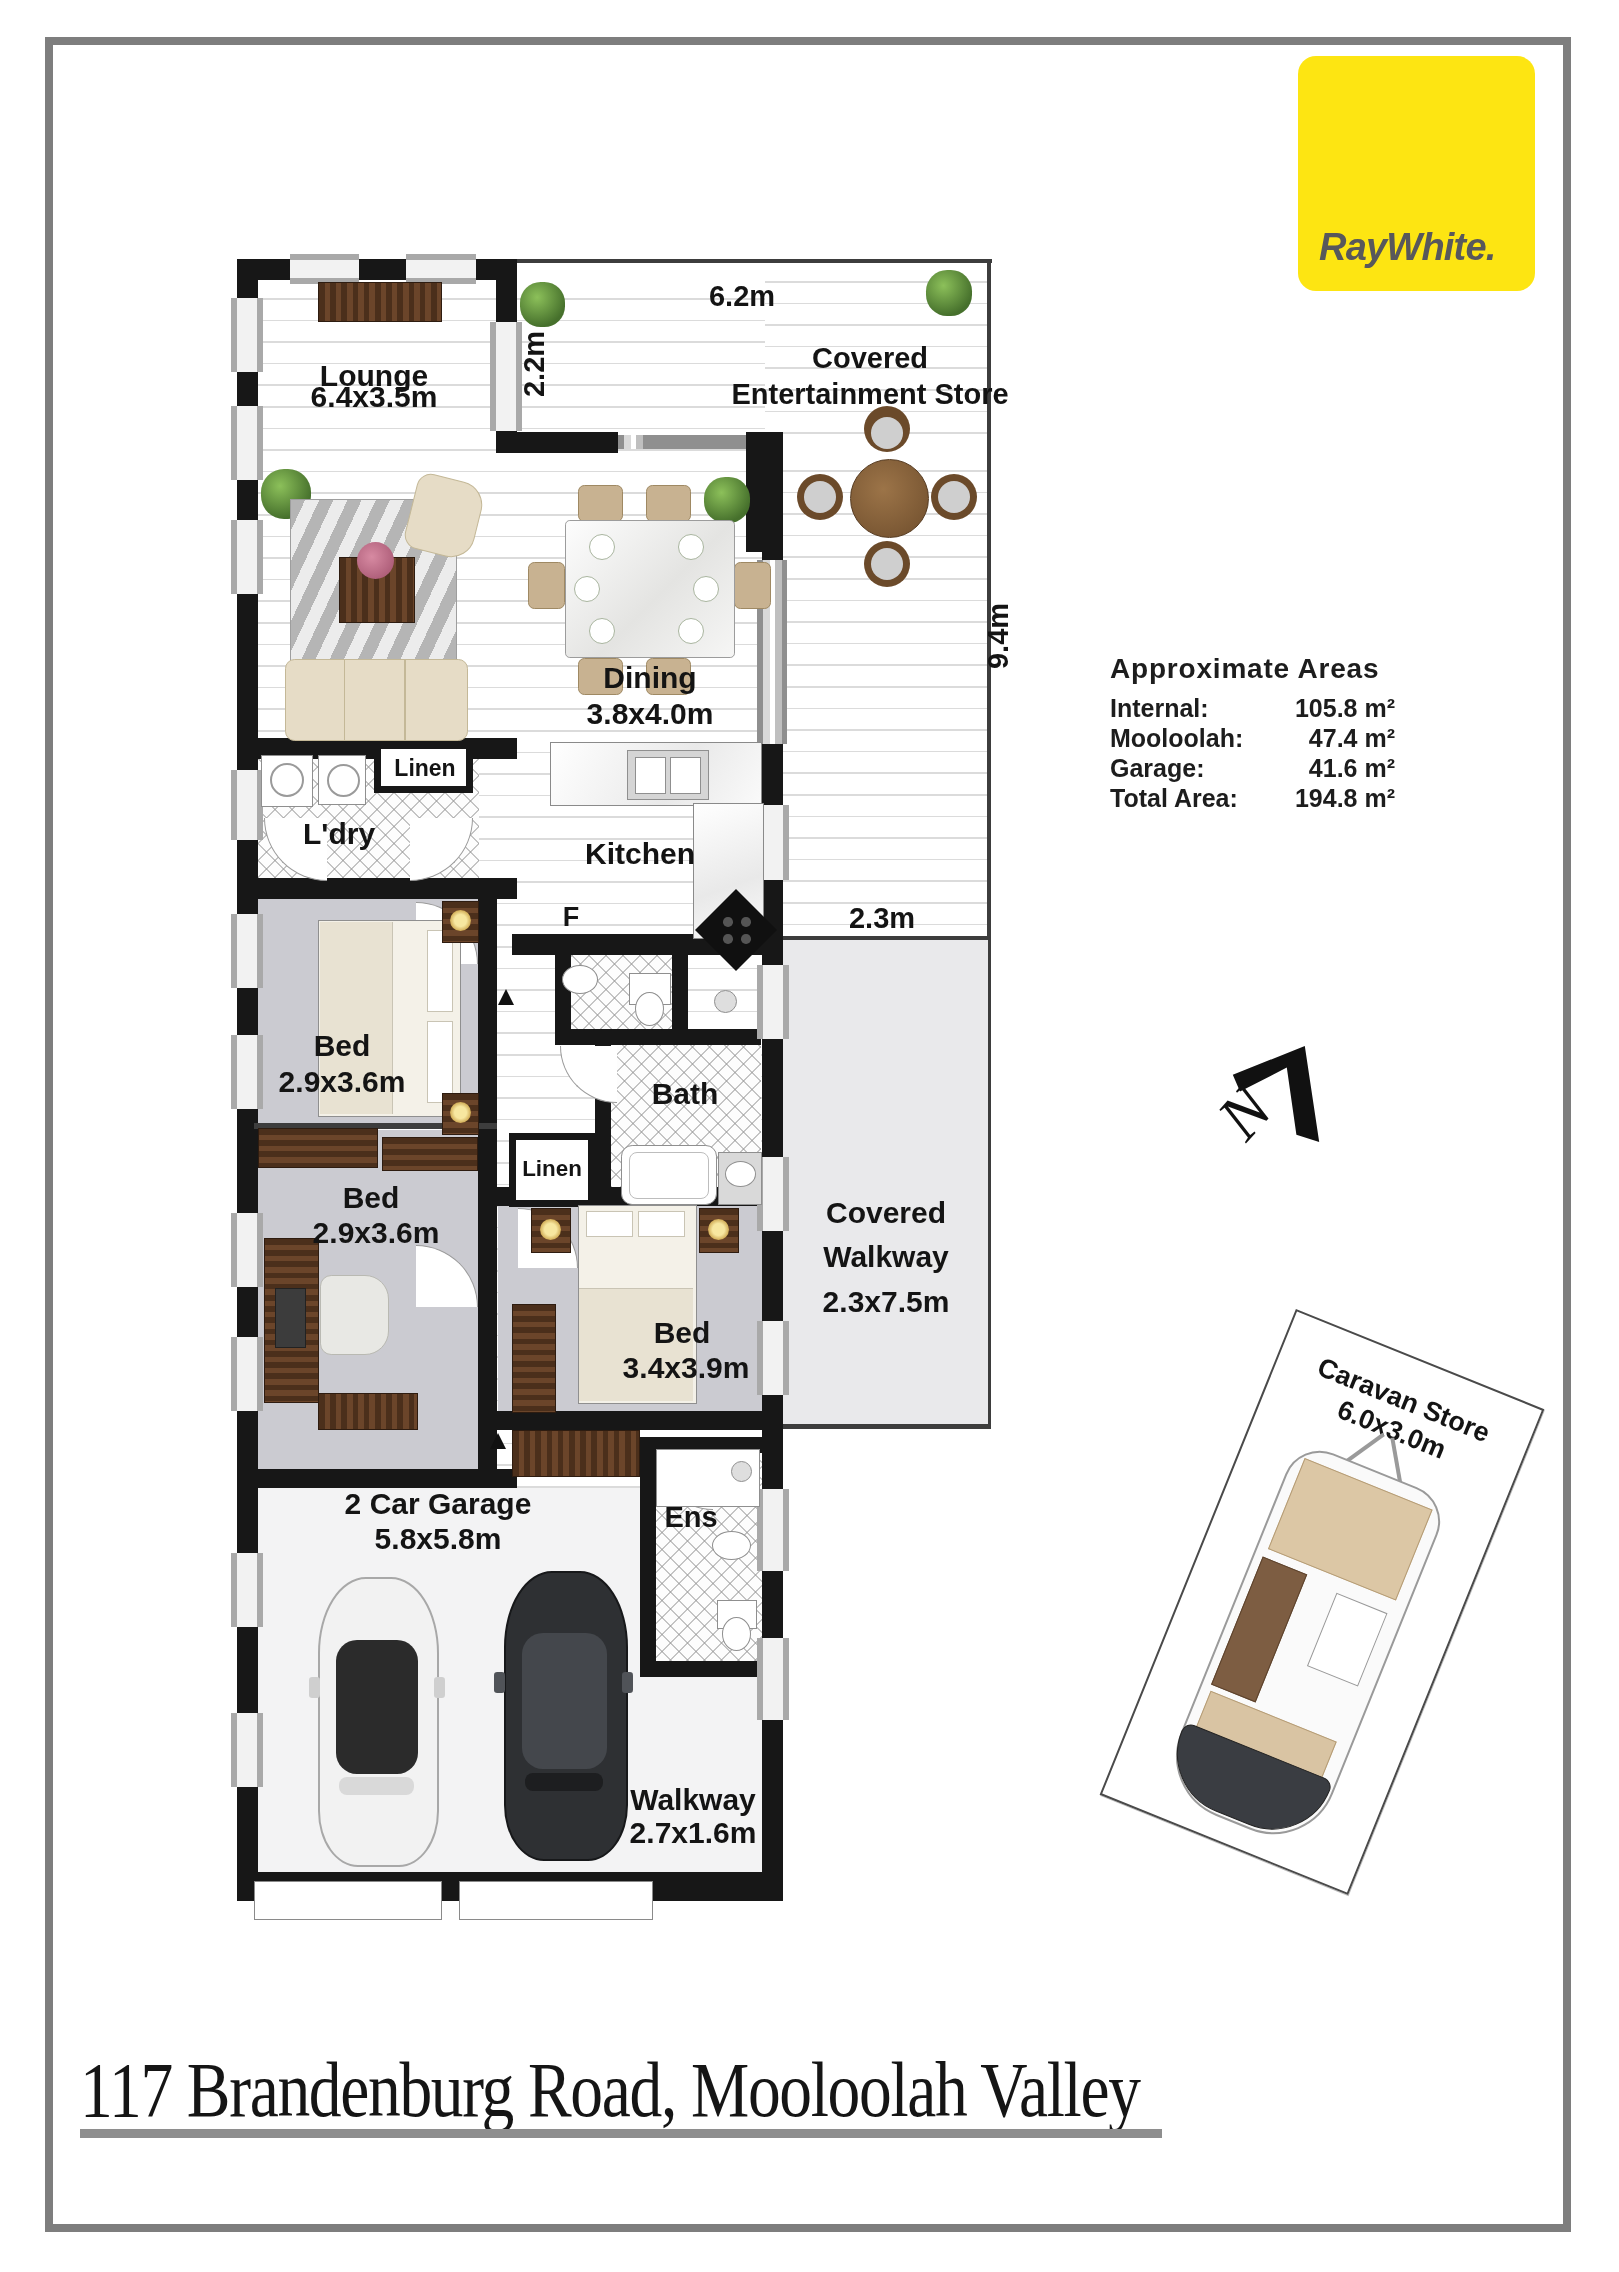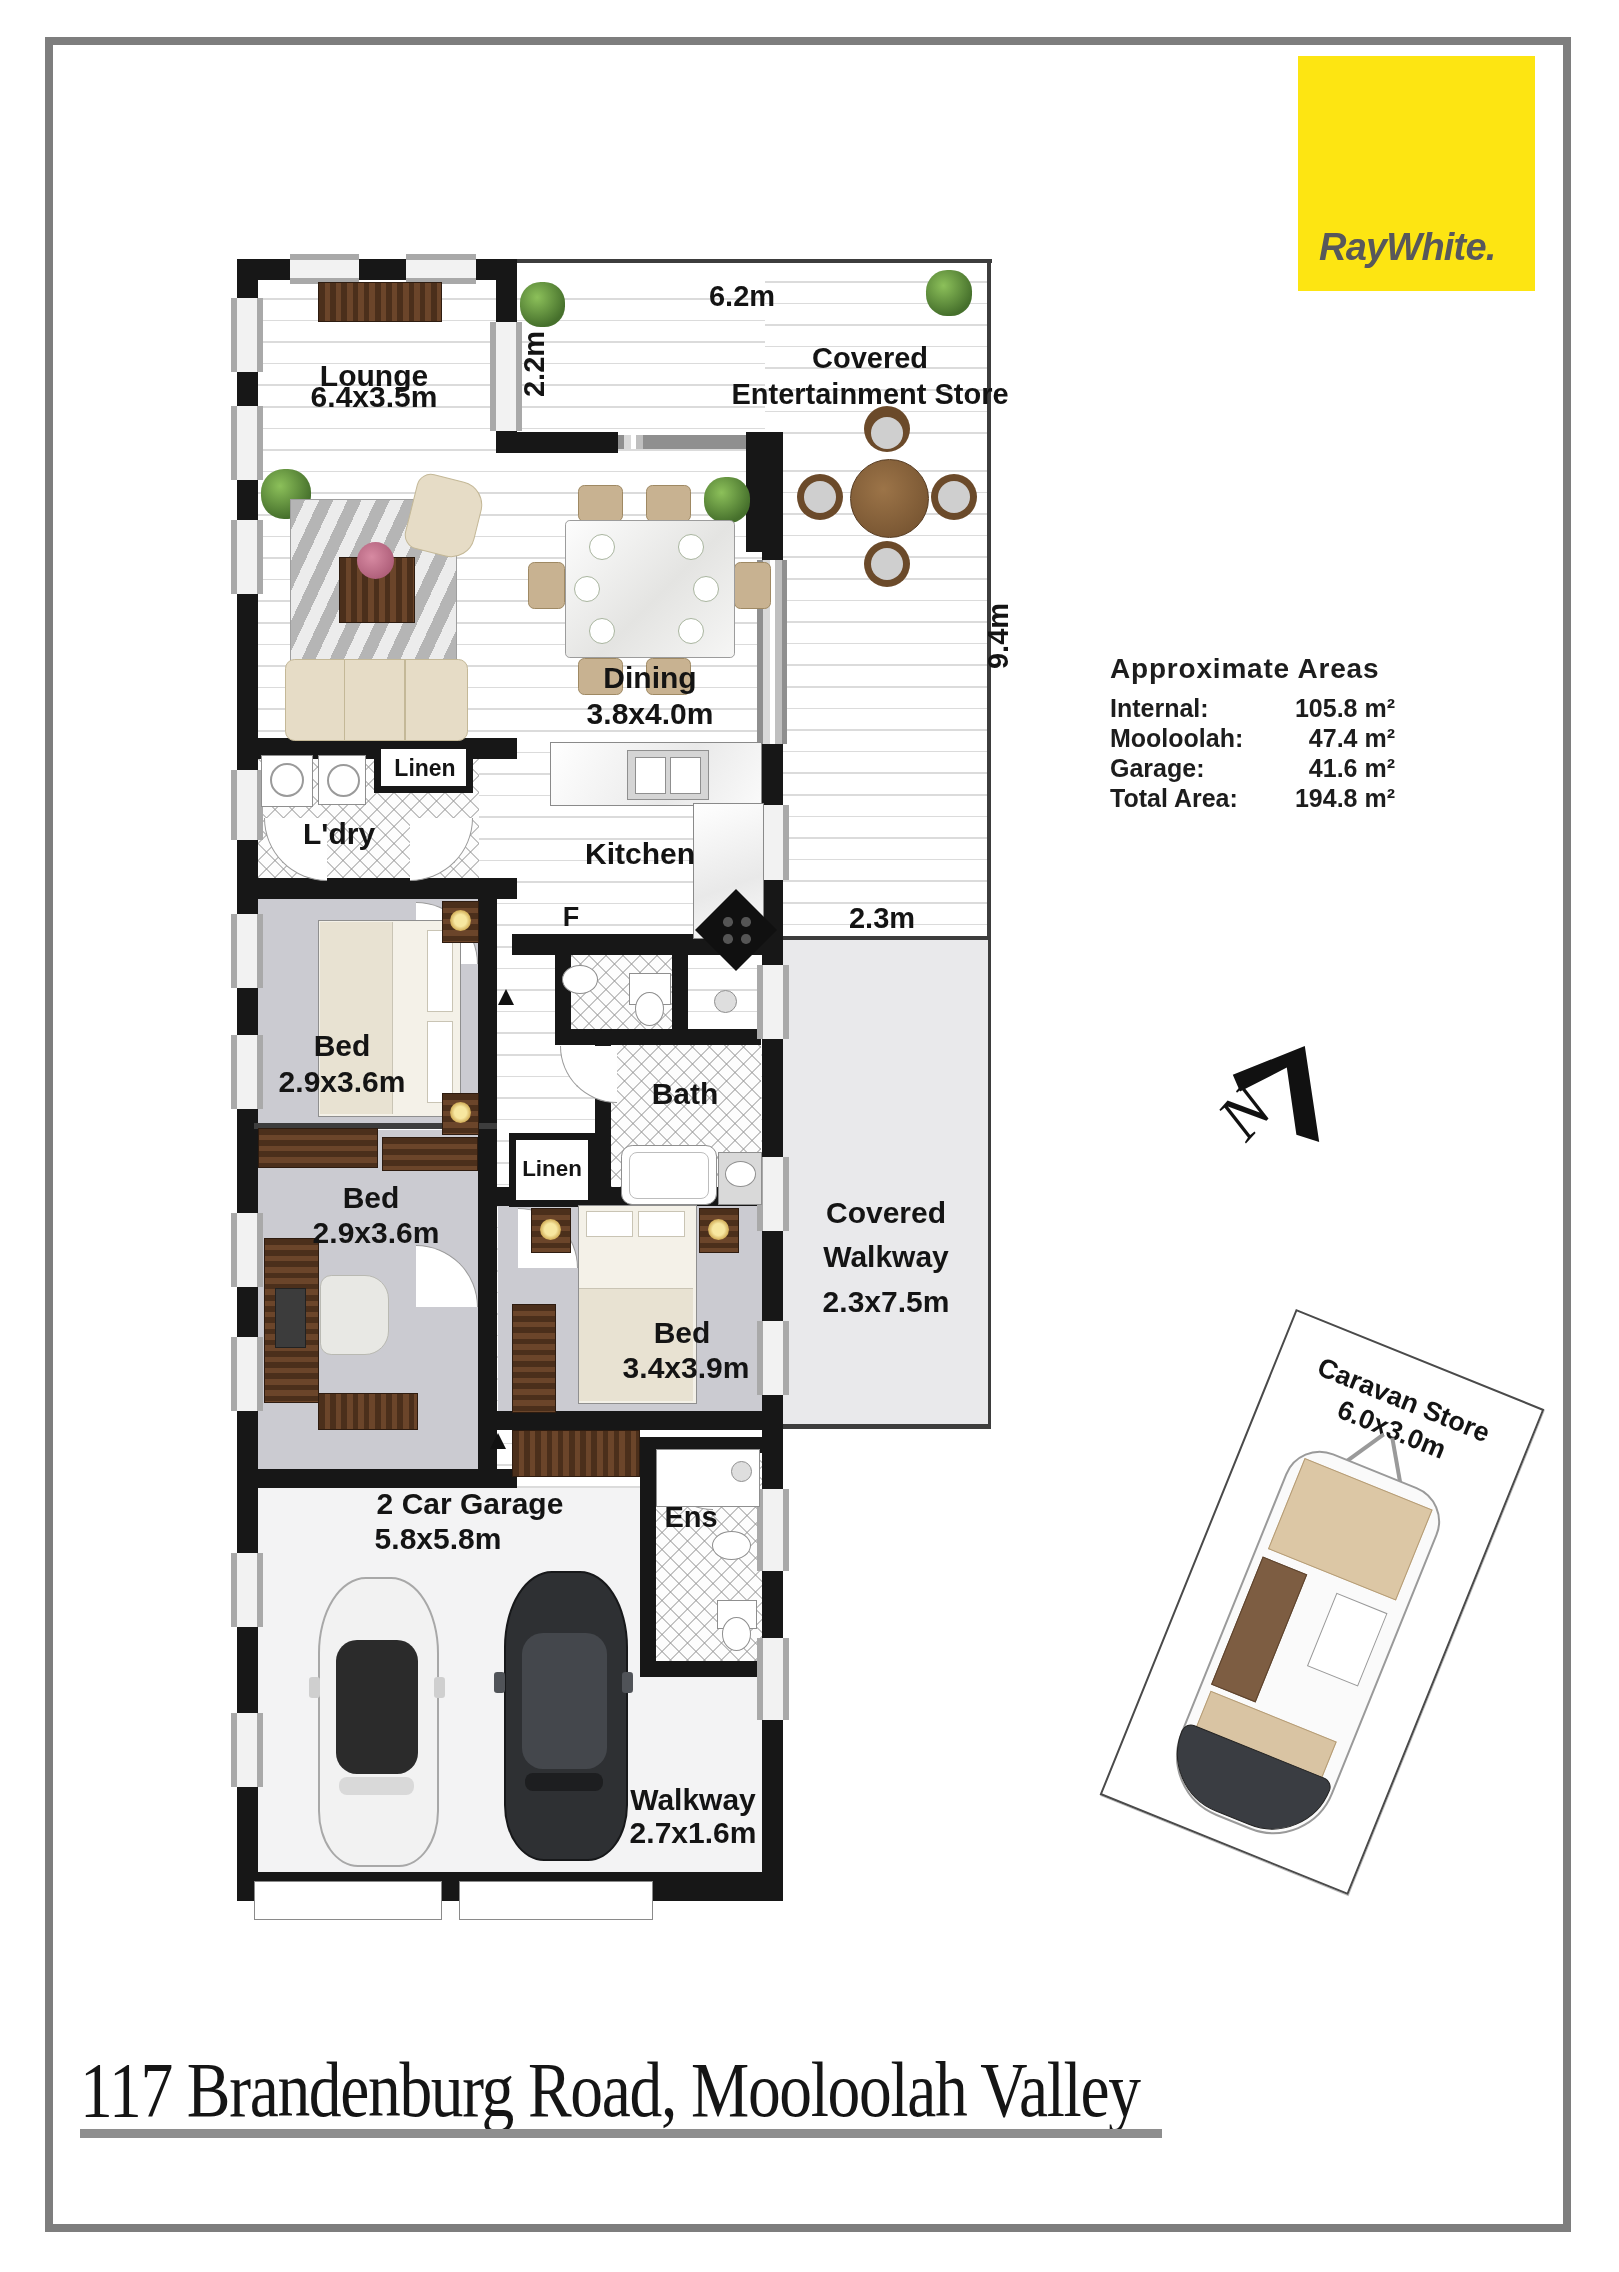--- a/index.html
+++ b/index.html
@@ -1,21 +1,21 @@
 <!DOCTYPE html>
 <html style="font-size:12.8px"><head>
 <meta charset="utf-8">
 <style>
   html,body{margin:0;padding:0;background:#fff;}
   .page{position:relative;width:1620px;height:2273px;background:#fff;overflow:hidden;
         font-family:"Liberation Sans",sans-serif;}
   .frame{position:absolute;left:45px;top:37px;width:1510px;height:2179px;
          border:8px solid #7e7e7e;}
   
-  .logo{position:absolute;left:1298px;top:56px;width:237px;height:235px;background:#FDE512;}
+  .logo{position:absolute;left:1298px;top:56px;width:237px;height:235px;background:#FDE512;border-radius:18px;}
   .logo span{position:absolute;left:21px;bottom:22.4px;font-weight:bold;font-style:italic;
              font-size:38px;letter-spacing:-0.8px;color:#58585b;}
   
   .areas{position:absolute;left:1110px;top:653px;width:285px;color:#1d1d1d;}
   .areas-title{font-weight:bold;font-size:28px;letter-spacing:0.8px;margin-bottom:8px;}
   .arow{display:flex;justify-content:space-between;font-size:25px;font-weight:600;line-height:30px;}
   .arow.total{font-weight:800;}
   
   .wall{position:absolute;background:#171717;}
   .thin{position:absolute;background:#3d3d3d;}
@@ -306,21 +306,21 @@
         <div class="plabel" style="left: 685px; top: 1094px; font-size: 30px; transform: translate(-50%, -50%);">Bath</div>
         <div class="plabel" style="left: 552px; top: 1169px; font-size: 22.4px; transform: translate(-50%, -50%);">Linen</div>
         <div class="plabel" style="left: 371px; top: 1198px; font-size: 30px; transform: translate(-50%, -50%);">Bed</div>
         <div class="plabel" style="left: 376px; top: 1233px; font-size: 30px; transform: translate(-50%, -50%);">2.9x3.6m</div>
         <div class="plabel" style="left: 886px; top: 1213px; font-size: 30px; transform: translate(-50%, -50%);">Covered</div>
         <div class="plabel" style="left: 886px; top: 1257px; font-size: 30px; transform: translate(-50%, -50%);">Walkway</div>
         <div class="plabel" style="left: 886px; top: 1302px; font-size: 30px; transform: translate(-50%, -50%);">2.3x7.5m</div>
         <div class="plabel" style="left: 682px; top: 1333px; font-size: 30px; transform: translate(-50%, -50%);">Bed</div>
         <div class="plabel" style="left: 686px; top: 1368px; font-size: 30px; transform: translate(-50%, -50%);">3.4x3.9m</div>
         <div class="plabel" style="left: 691px; top: 1517px; font-size: 29px; transform: translate(-50%, -50%);">Ens</div>
-        <div class="plabel" style="left: 438px; top: 1504px; font-size: 30px; transform: translate(-50%, -50%); margin-left: 32px;">2 Car Garage</div>
+        <div class="plabel" style="left: 438px; top: 1504px; font-size: 30px; transform: translate(-50%, -50%);">2 Car Garage</div>
         <div class="plabel" style="left: 438px; top: 1539px; font-size: 30px; transform: translate(-50%, -50%);">5.8x5.8m</div>
         <div class="plabel" style="left: 693px; top: 1800px; font-size: 30px; transform: translate(-50%, -50%);">Walkway</div>
         <div class="plabel" style="left: 693px; top: 1833px; font-size: 30px; transform: translate(-50%, -50%);">2.7x1.6m</div>
       </div>
   </div>
 
   <div class="caravan-wrap">
     <div class="caravan-box">
       <div class="cv-label" style="top:27px;font-size:27px;">Caravan Store</div>
       <div class="cv-label" style="top:59px;font-size:27px;">6.0x3.0m</div>

